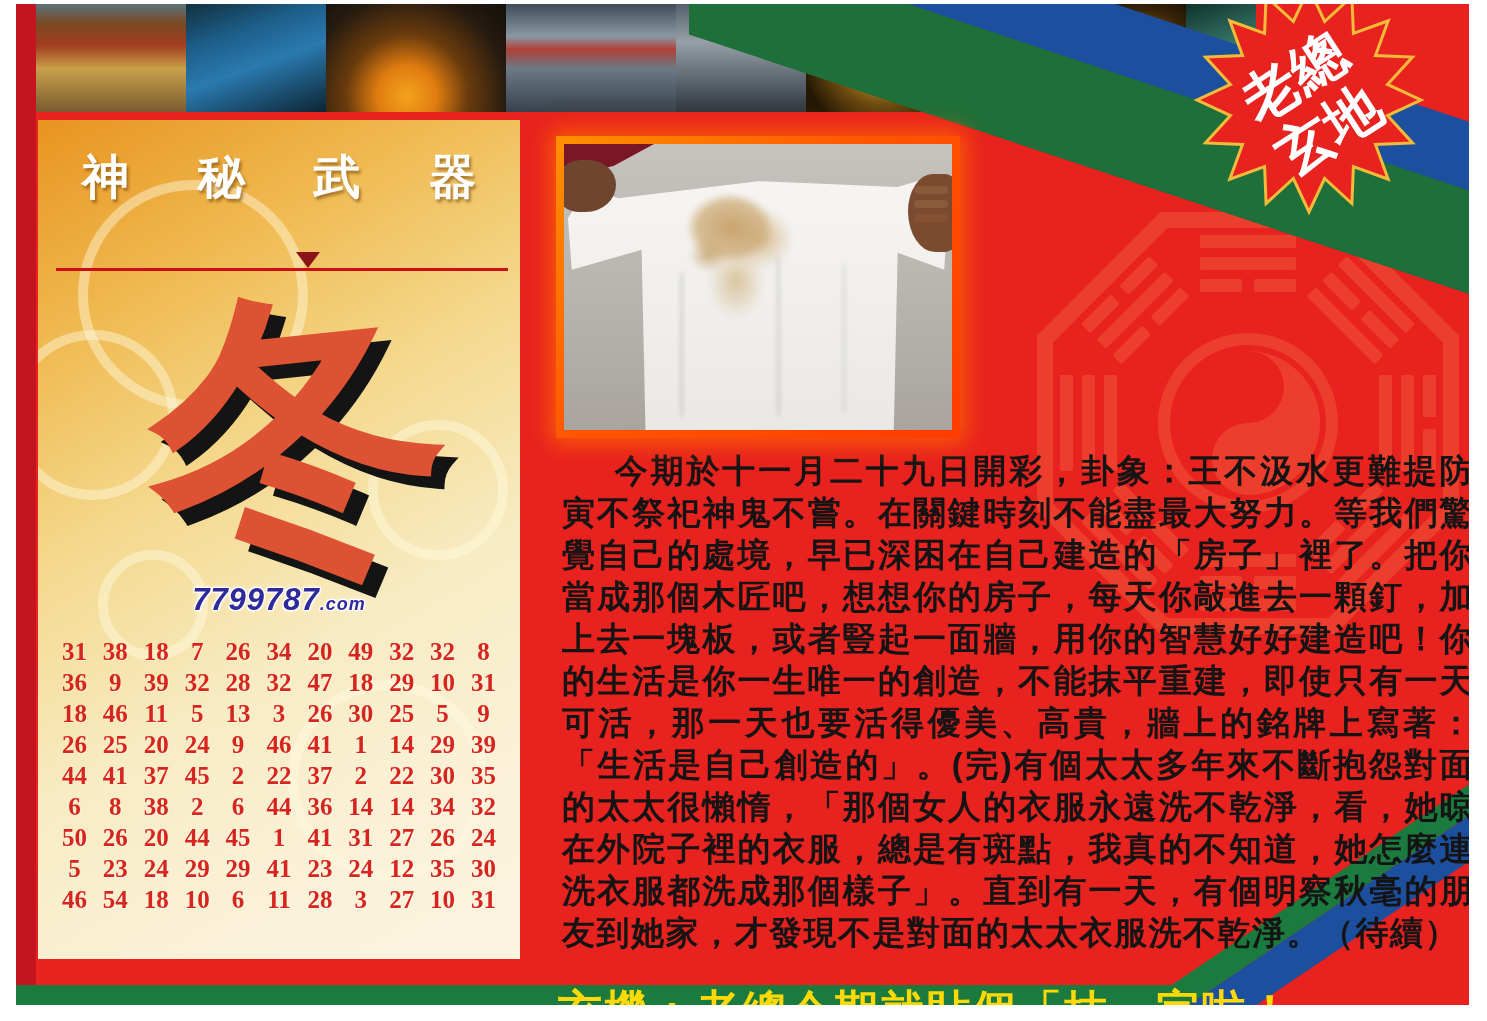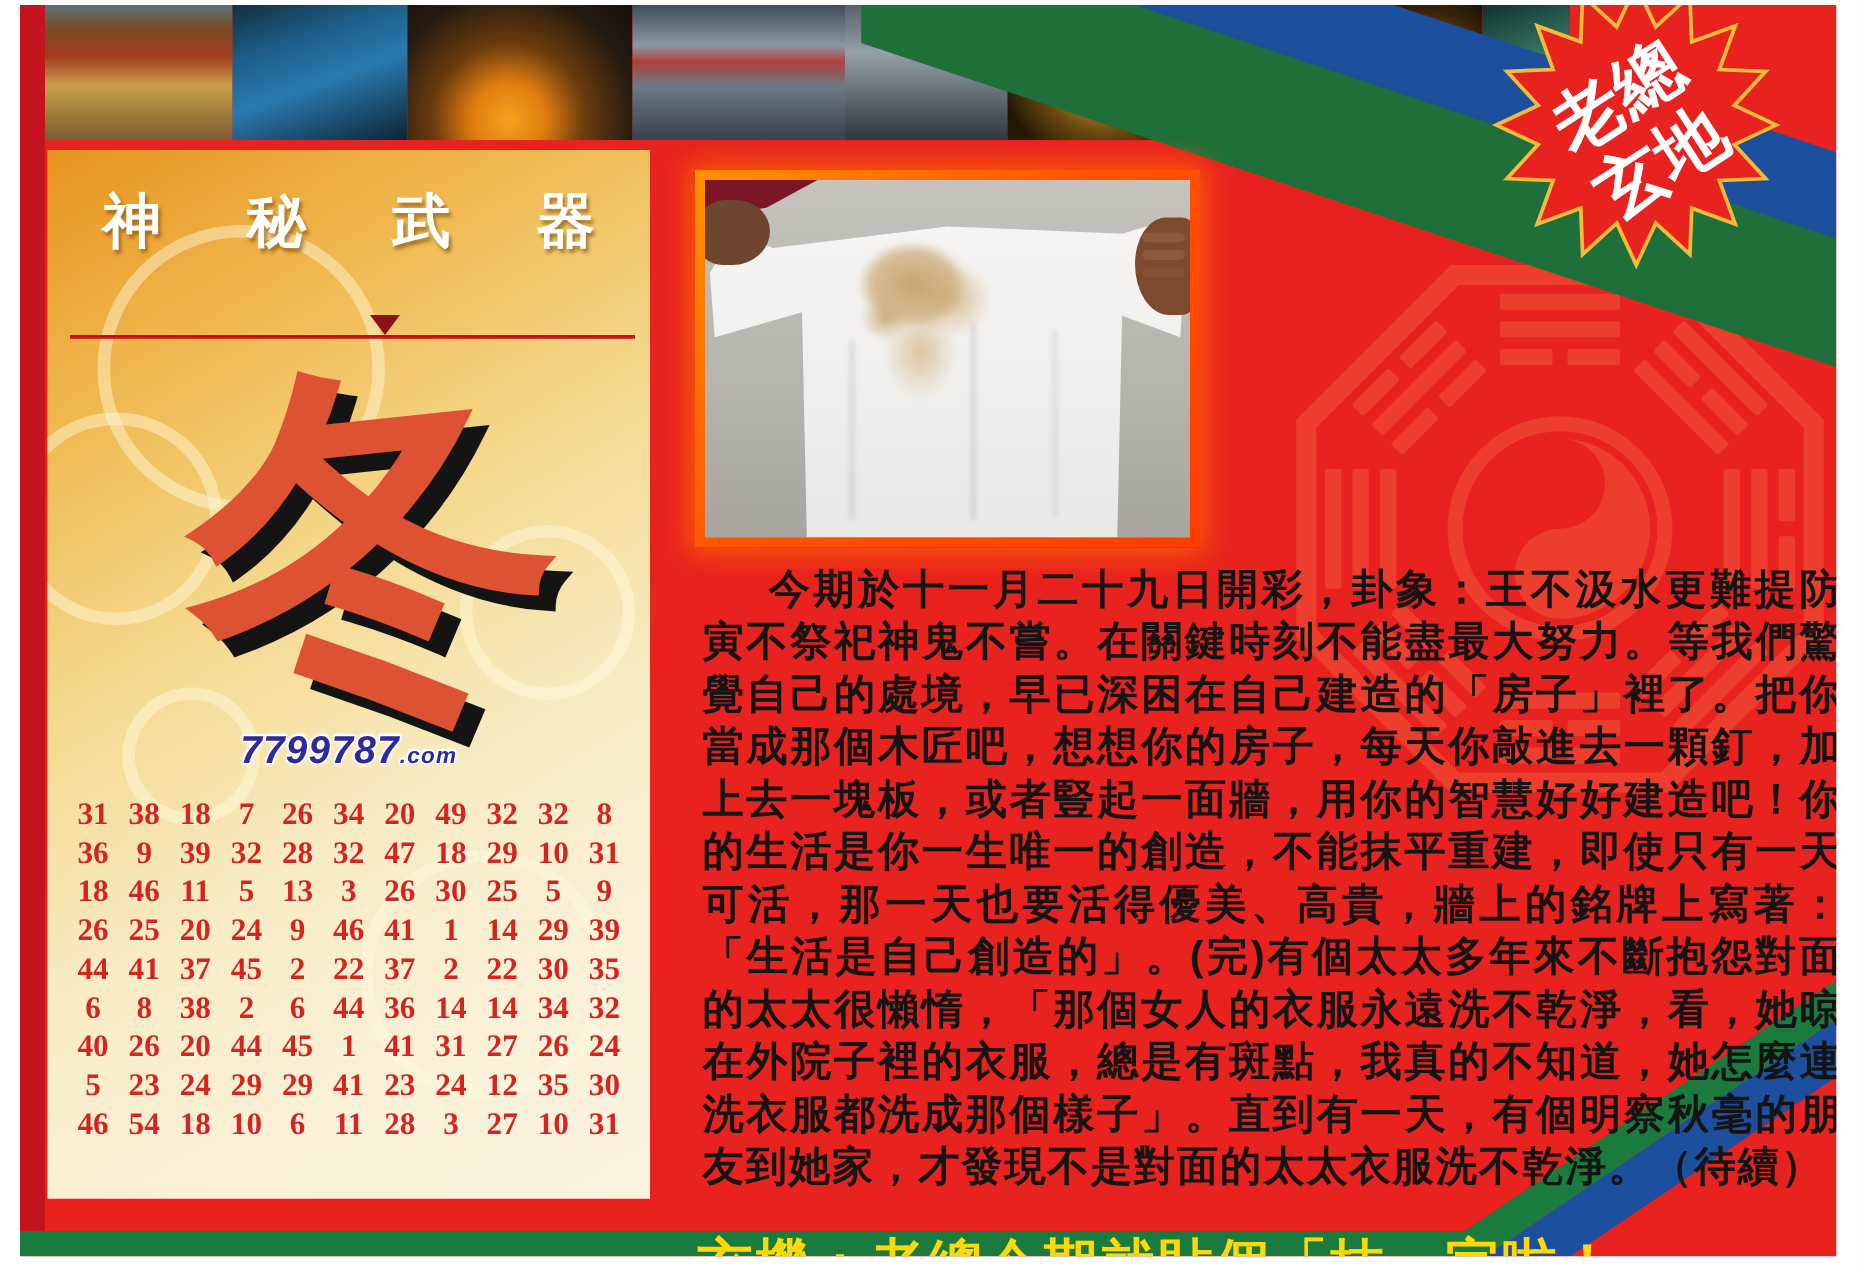--- a/index.html
+++ b/index.html
@@ -300,21 +300,21 @@
             <span>2</span>
             <span>6</span>
             <span>44</span>
             <span>36</span>
             <span>14</span>
             <span>14</span>
             <span>34</span>
             <span>32</span>
           </div>
           <div class="num-row">
-            <span>40</span>
+            <span>50</span>
             <span>26</span>
             <span>20</span>
             <span>44</span>
             <span>45</span>
             <span>1</span>
             <span>41</span>
             <span>31</span>
             <span>27</span>
             <span>26</span>
             <span>24</span>

